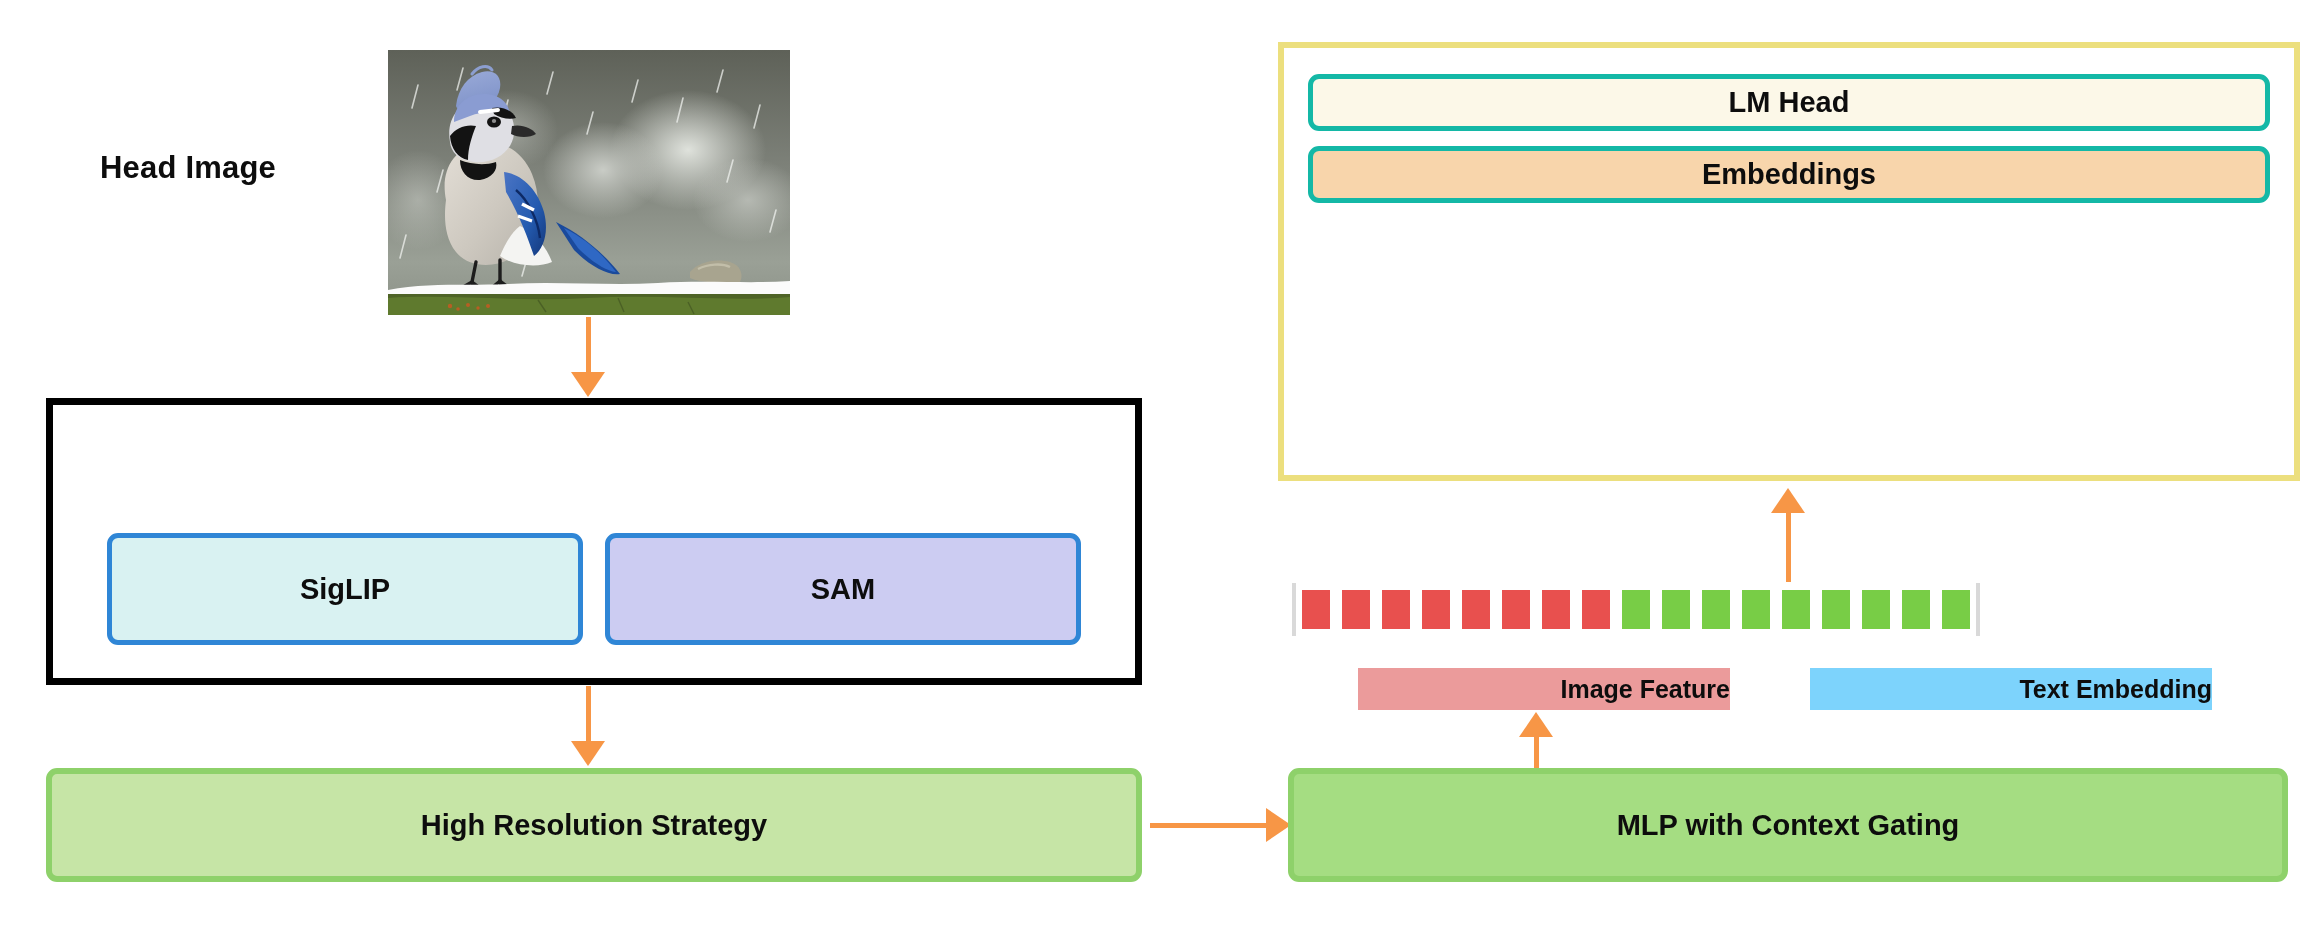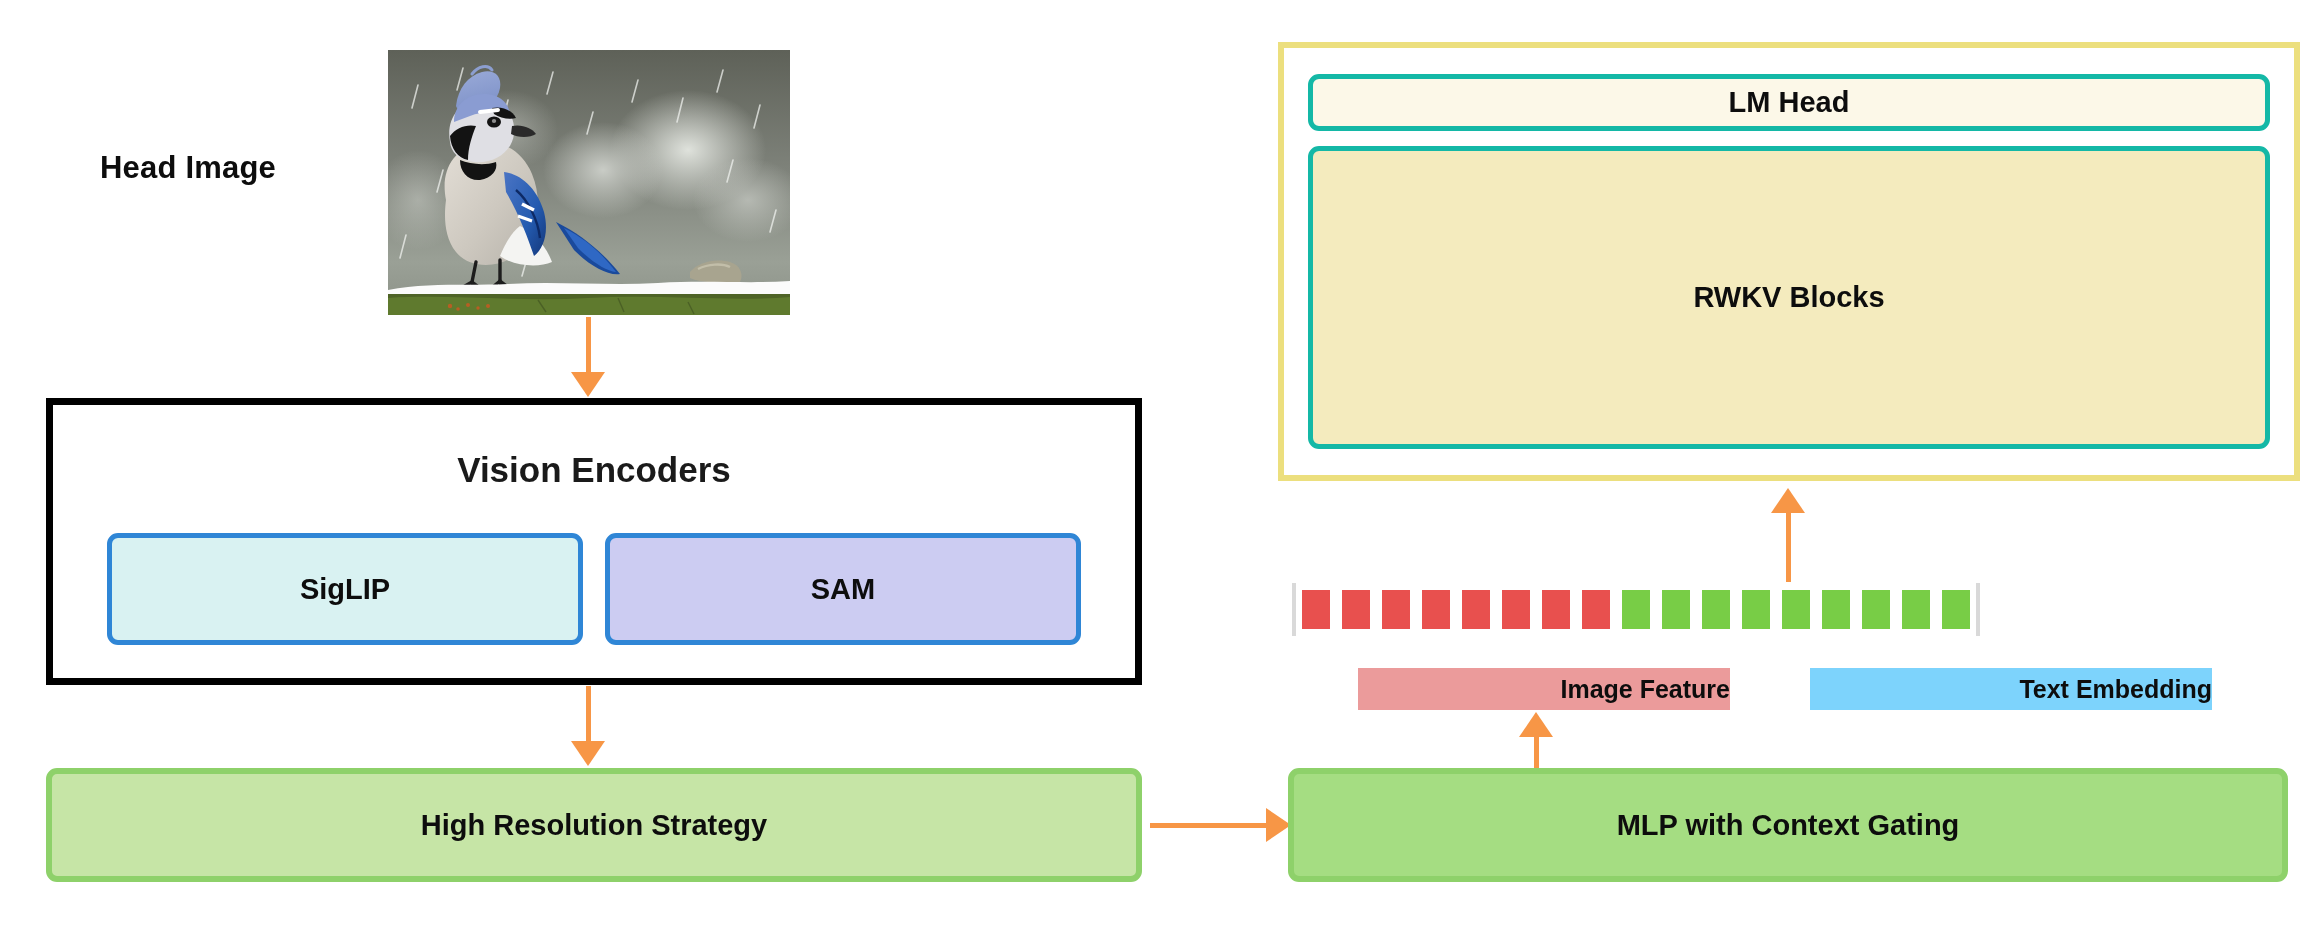--- a/index.html
+++ b/index.html
@@ -325,21 +325,20 @@
         <line x1="230" y1="248" x2="236" y2="262"></line>
         <line x1="300" y1="252" x2="306" y2="264"></line>
       </g>
     </svg>
   </div>
 
   <div class="abs arrow-line" style="left:586px; top:317px; width:5px; height:57px;"></div>
   <div class="abs arrow-head-down" style="left:571px; top:372px;"></div>
 
   <div class="abs vision-encoders">
-    <div class="vision-title">Vision Encoders</div>
     <div class="encoder-row">
       <div class="encoder-box" style="background:#d9f2f2;">
         <span>SigLIP</span>
       </div>
       <div class="encoder-box" style="background:#ccccf2;">
         <span>SAM</span>
       </div>
     </div>
   </div>
 
@@ -388,19 +387,19 @@
     </div>
 
   <div class="abs arrow-line" style="left:1786px; top:510px; width:5px; height:72px;"></div>
   <div class="abs arrow-head-up" style="left:1771px; top:488px;"></div>
 
   <div class="abs lm-container">
     <div class="lm-inner">
       <div class="lm-box lm-head">
         <span>LM Head</span>
       </div>
-      <div class="lm-box rwkv-blocks">
-        <span>RWKV Blocks</span>
+      <div class="lm-box embeddings">
+        <span>Embeddings</span>
       </div>
     </div>
   </div>
 
 </div>
 
 </body></html>

